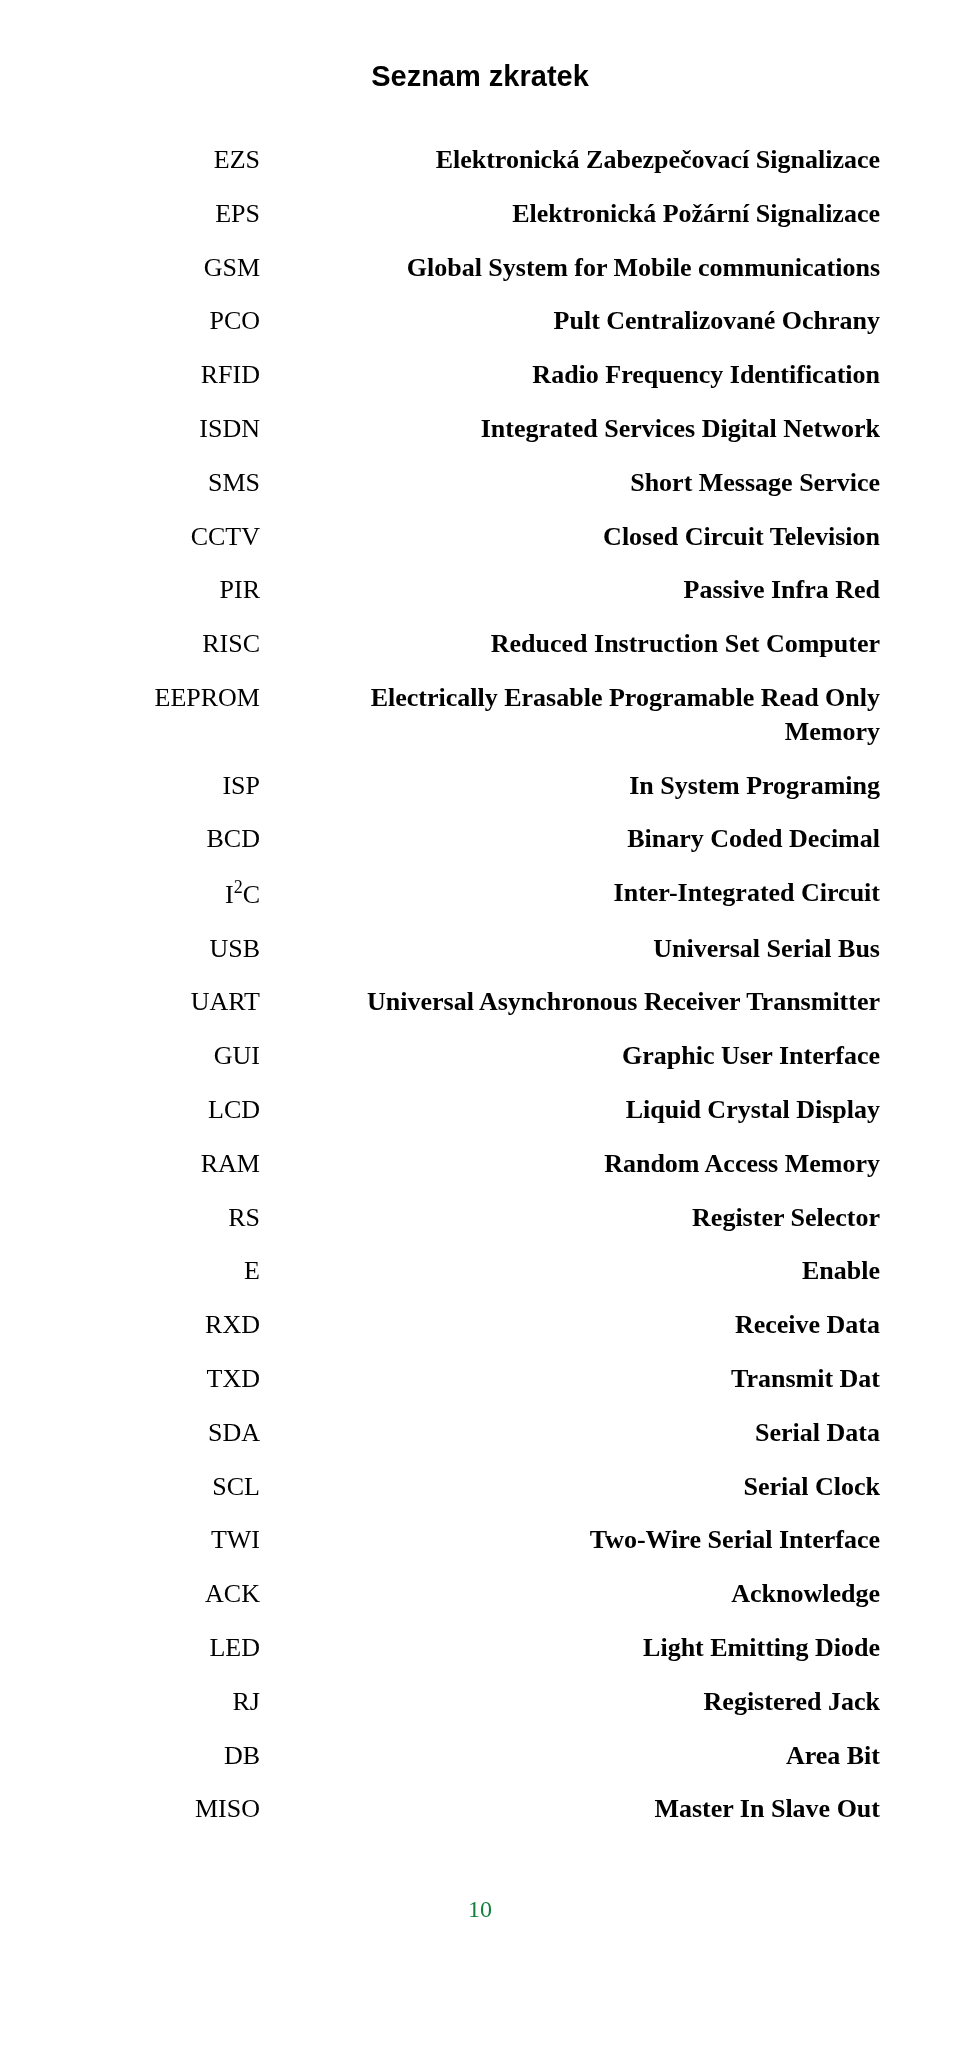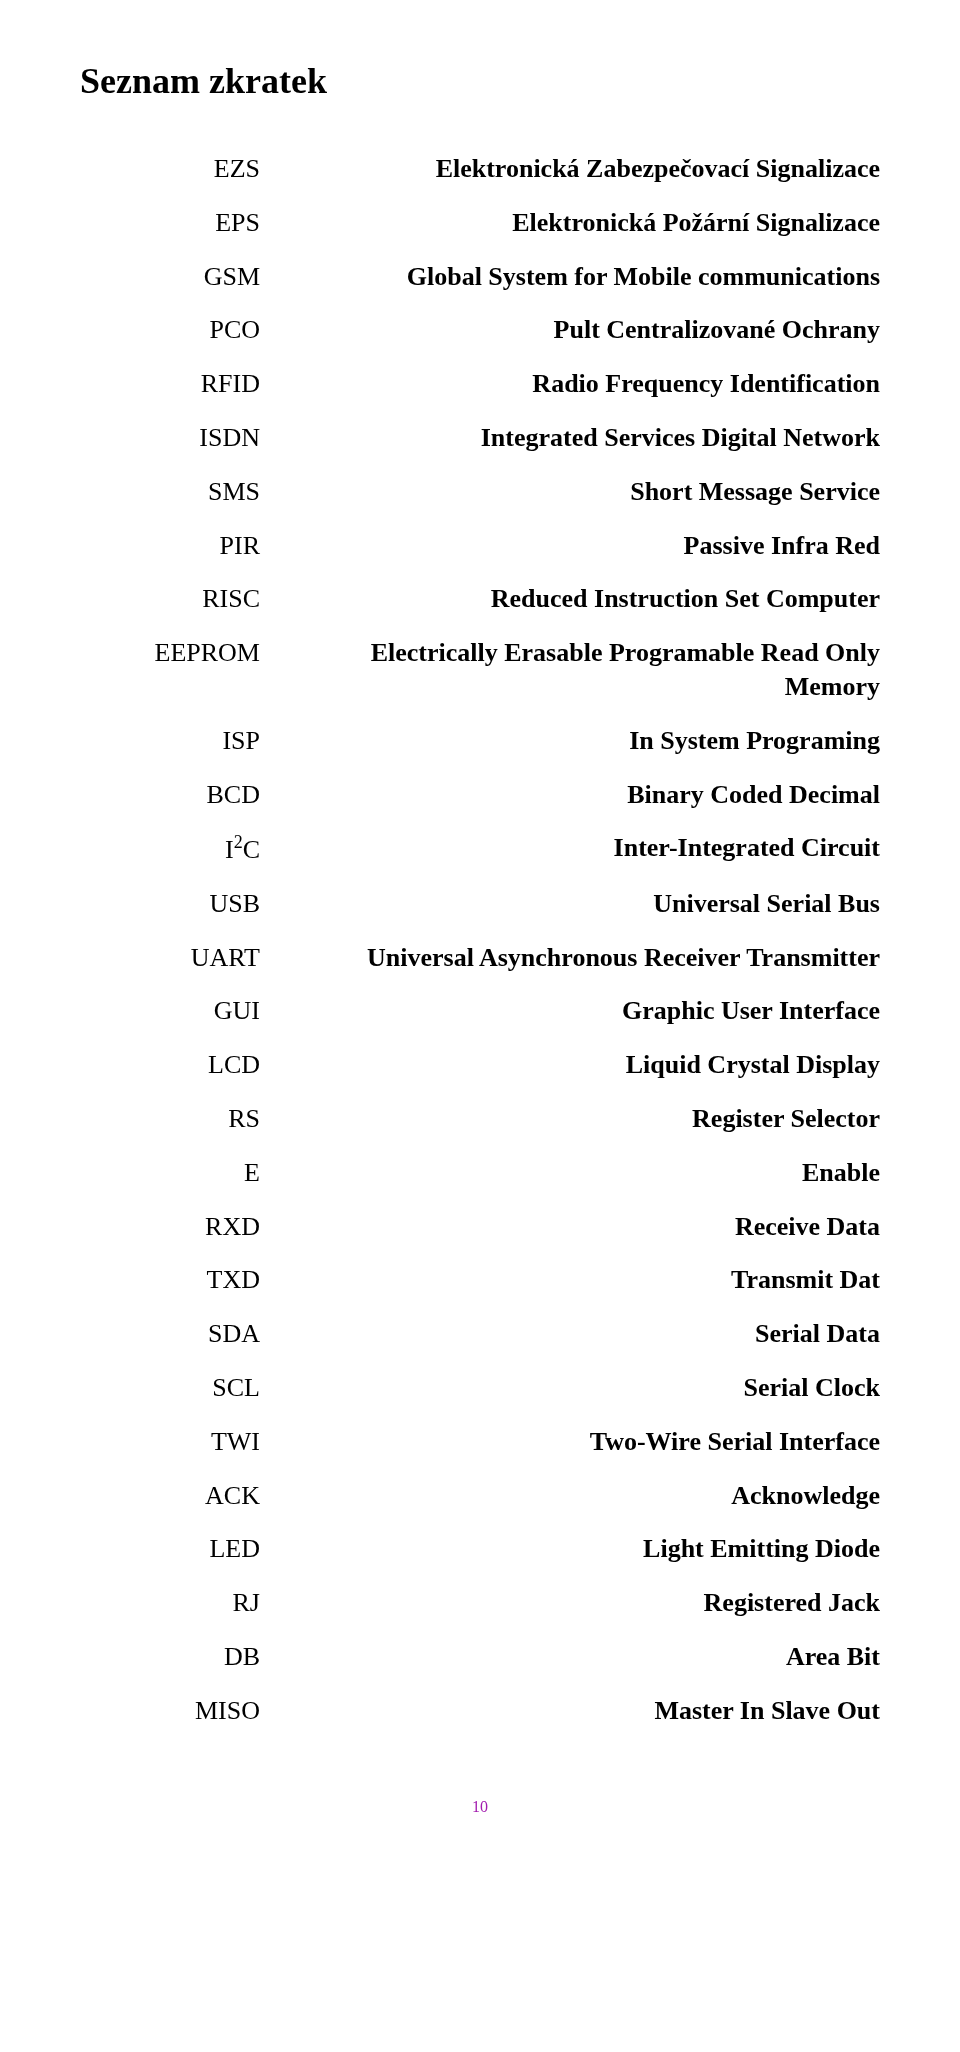--- a/index.html
+++ b/index.html
@@ -11,24 +11,25 @@
     body {
       background: #ffffff;
       font-family: 'Times New Roman', Times, serif;
       width: 960px;
       min-height: 2052px;
       padding: 60px 80px 80px 80px;
       color: #000000;
     }
 
     h1 {
-      font-size: 36px;
+      font-size: 29px;
       font-weight: bold;
       margin-bottom: 40px;
-      font-family: Liberation Serif, serif;
+      font-family: Liberation Sans, sans-serif;
+      text-align: center;
     }
 
     .acronym-table {
       width: 100%;
       border-collapse: collapse;
       text-align: right;
     }
 
     .acronym-table tr td {
       padding: 10px 0;
@@ -47,23 +48,23 @@
       font-weight: bold;
     }
 
     .superscript {
       vertical-align: super;
       font-size: 18px;
     }
 
     .page-number {
       text-align: center;
-      font-size: 16px;
+      font-size: 24px;
       margin-top: 60px;
-      color: #a21caf;
+      color: #15803d;
     }
   </style>
 </head>
 <body>
 
 <h1>Seznam zkratek</h1>
 
 <table class="acronym-table">
   <tbody id="acronym-tbody">
   <tr>
@@ -86,20 +87,24 @@
         <td>RFID</td>
         <td>Radio Frequency Identification</td>
       </tr>
       <tr>
         <td>ISDN</td>
         <td>Integrated Services Digital Network</td>
       </tr>
       <tr>
         <td>SMS</td>
         <td>Short Message Service</td>
+      </tr>
+      <tr>
+        <td>CCTV</td>
+        <td>Closed Circuit Television</td>
       </tr>
       <tr>
         <td>PIR</td>
         <td>Passive Infra Red</td>
       </tr>
       <tr>
         <td>RISC</td>
         <td>Reduced Instruction Set Computer</td>
       </tr>
       <tr>
@@ -126,20 +131,24 @@
         <td>UART</td>
         <td>Universal Asynchronous Receiver Transmitter</td>
       </tr>
       <tr>
         <td>GUI</td>
         <td>Graphic User Interface</td>
       </tr>
       <tr>
         <td>LCD</td>
         <td>Liquid Crystal Display</td>
+      </tr>
+      <tr>
+        <td>RAM</td>
+        <td>Random Access Memory</td>
       </tr>
       <tr>
         <td>RS</td>
         <td>Register Selector</td>
       </tr>
       <tr>
         <td>E</td>
         <td>Enable</td>
       </tr>
       <tr>

